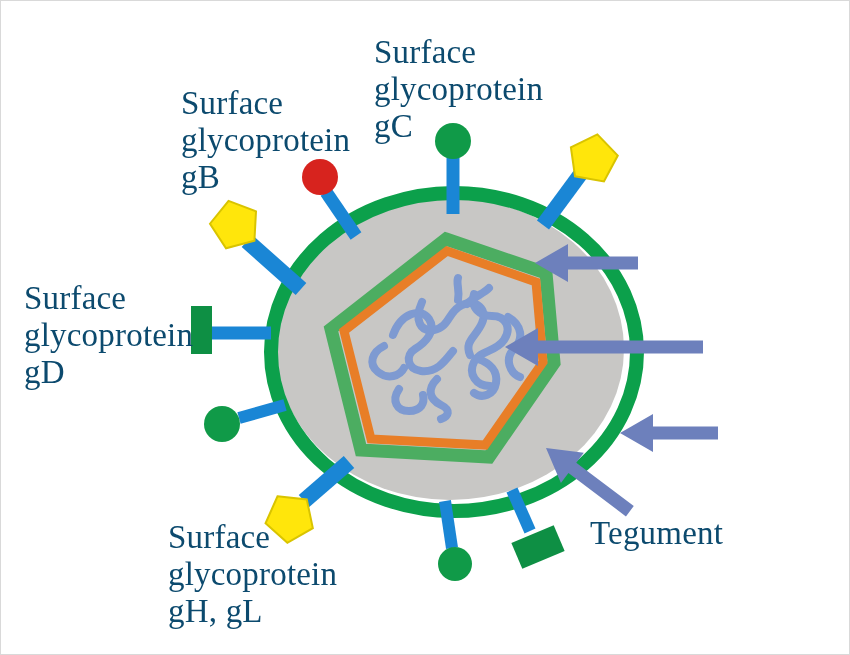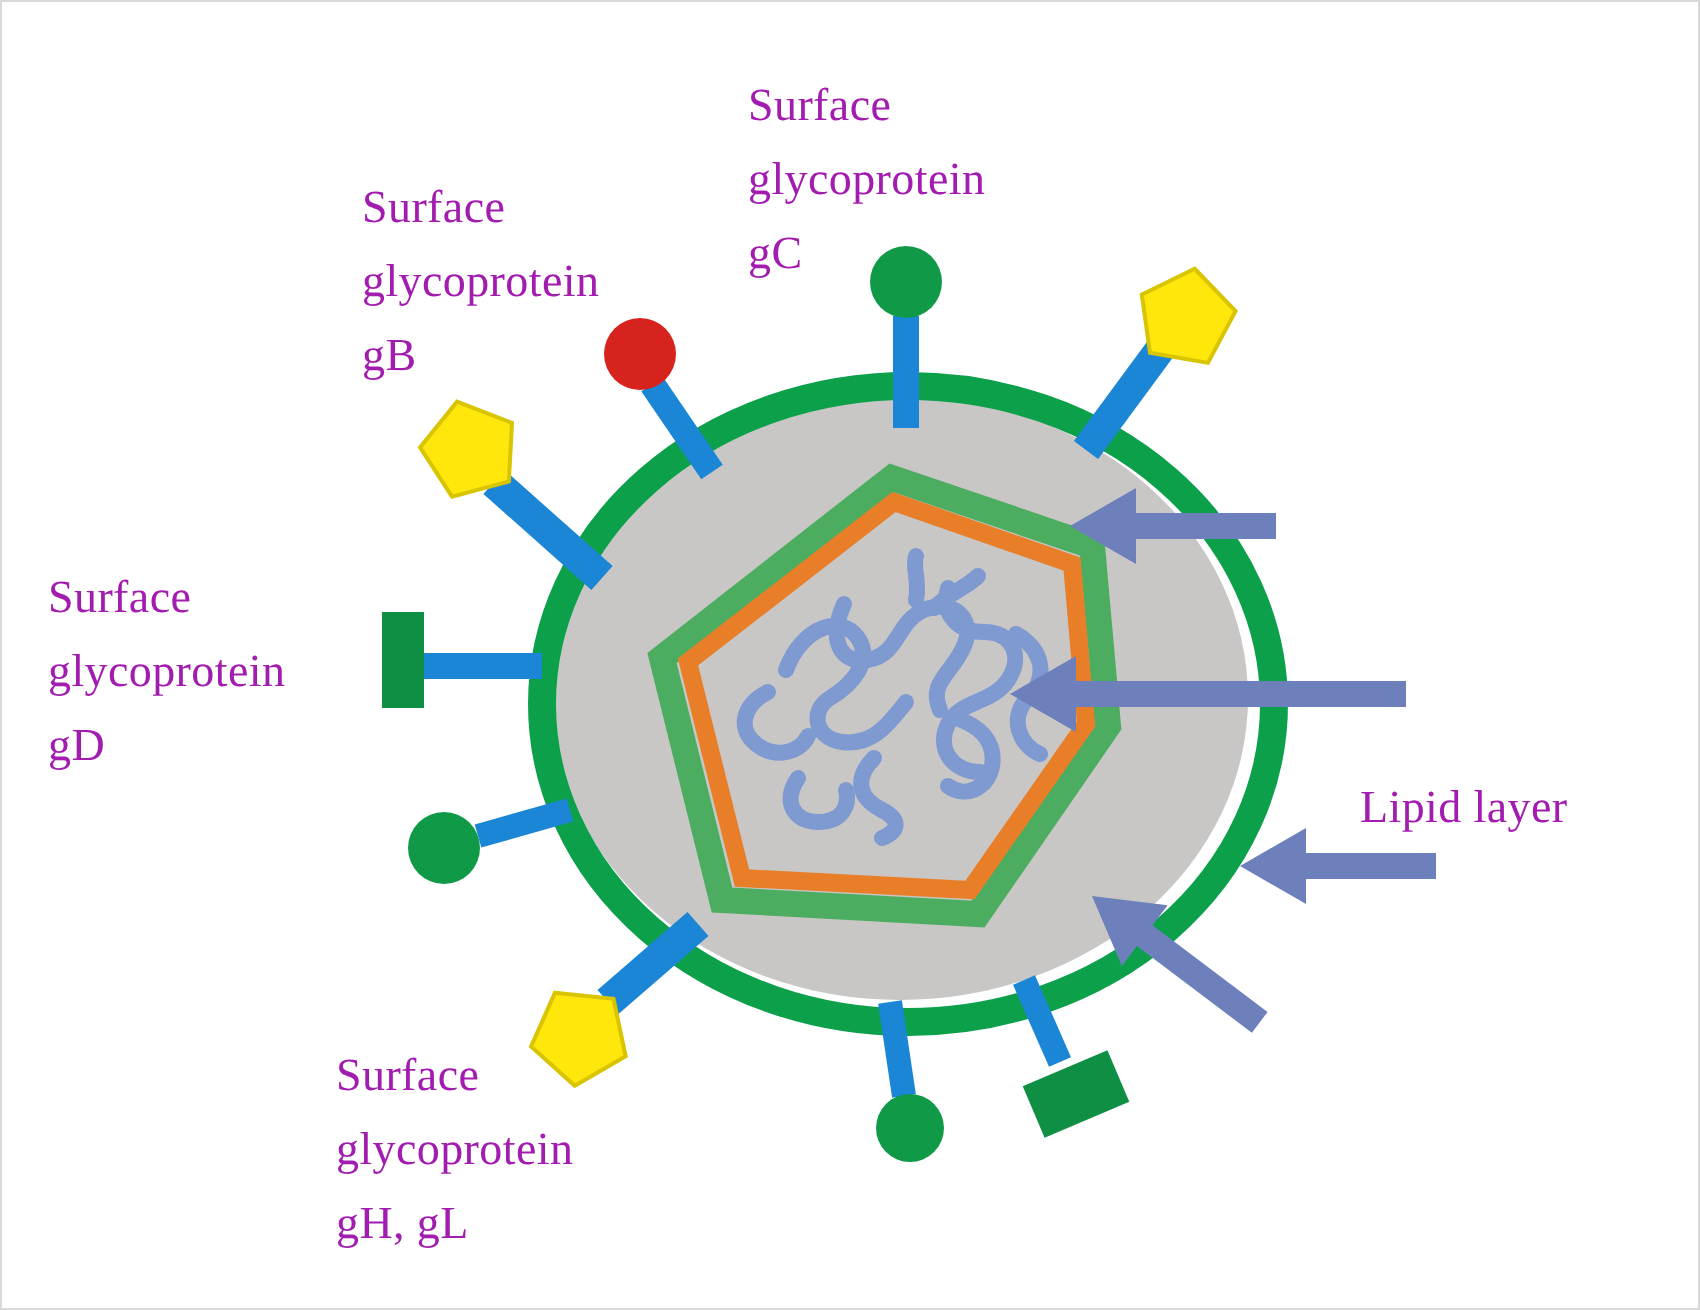--- a/index.html
+++ b/index.html
@@ -9,23 +9,23 @@
     height: 655px;
     background: #ffffff;
     border: 1px solid #d9d9d9;
     box-sizing: border-box;
     overflow: hidden;
     font-family: "Liberation Serif", "DejaVu Serif", serif;
   }
   .diagram-svg { position: absolute; left: 0; top: 0; }
   .label {
     position: absolute;
-    font-size: 23px;
+    font-size: 33px;
     line-height: 37px;
-    color: #a21caf;
+    color: #0c4a6e;
     white-space: pre-line;
     letter-spacing: 0.2px;
   }
 </style>
 </head>
 <body>
 
 <div class="page">
 
   <svg class="diagram-svg" width="850" height="655" viewBox="0 0 850 655">
@@ -116,16 +116,16 @@
   <div class="label" style="left:23px; top:279px">Surface
 glycoprotein
 gD</div>
 
   <div class="label" style="left:167px; top:518px">Surface
 glycoprotein
 gH, gL</div>
 
 
 
-  <div class="label" style="left:679px; top:384px">Lipid layer</div>
 
+  <div class="label" style="left:589px; top:514px">Tegument</div>
 
 </div>
 
 </body></html>

